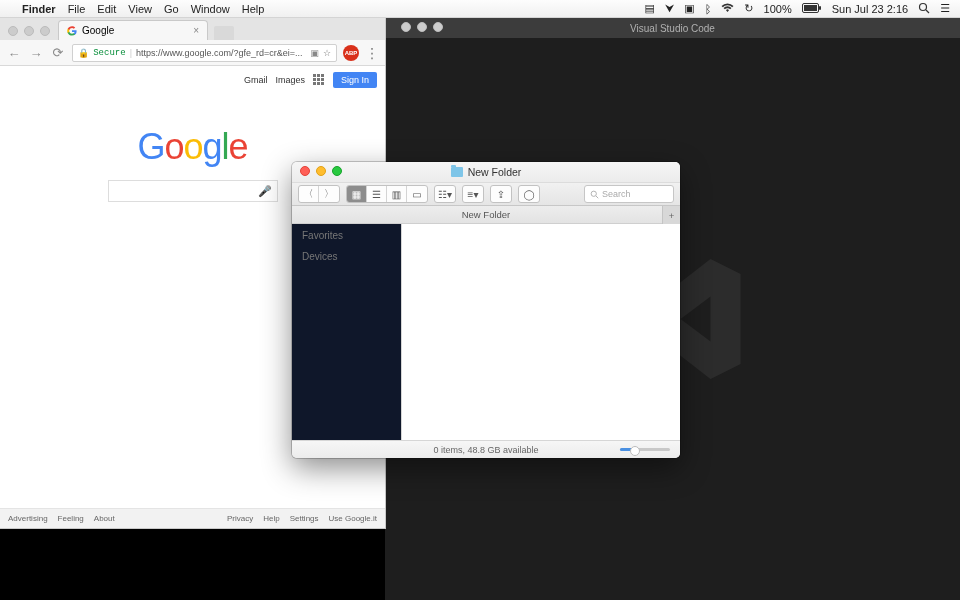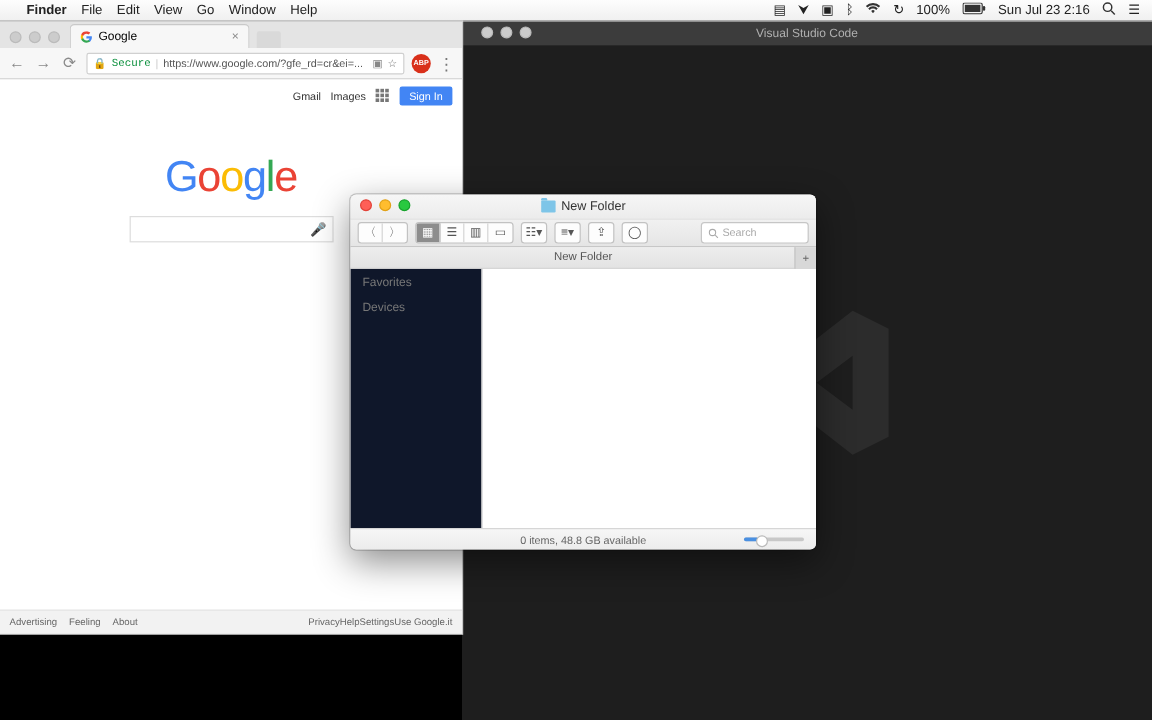--- a/index.html
+++ b/index.html
@@ -39,21 +39,21 @@
 .gtop .apps { width: 12px; height: 12px; display: grid; grid-template-columns: repeat(3,3px); grid-template-rows: repeat(3,3px); gap: 1px; }
 .gtop .apps i { background: #777; }
 .signin { background: #4285f4; color: #fff; padding: 3px 8px; font-size: 9px; border-radius: 2px; }
 .gcenter { position: absolute; top: 60px; left: 0; right: 0; text-align: center; }
 .glogo { font-size: 36px; font-weight: 500; letter-spacing: -1px; }
 .glogo .b { color: #4285f4; } .glogo .r { color: #ea4335; } .glogo .y { color: #fbbc05; } .glogo .g { color: #34a853; }
 .searchbox { margin: 12px auto 0; width: 170px; height: 22px; border: 1px solid #ddd; background: #fff; display: flex; align-items: center; justify-content: flex-end; padding-right: 4px; }
 .gbtns { margin-top: 14px; display: flex; gap: 8px; justify-content: center; }
 .gbtns span { background: #f5f5f5; border: 1px solid #eee; font-size: 8.5px; color: #555; padding: 4px 8px; border-radius: 2px; }
 .gfoot { position: absolute; bottom: 0; left: 0; right: 0; height: 20px; background: #f2f2f2; border-top: 1px solid #e4e4e4; display: flex; align-items: center; font-size: 8px; color: #666; padding: 0 8px; gap: 10px; }
-.gfoot .rset { margin-left: auto; display: flex; }
+.gfoot .rset { margin-left: auto; display: flex; gap: 10px; }
 
 
 .vscode { position: absolute; left: 385px; top: 18px; right: 0; bottom: 0; background: #1e1e1e; z-index: 8; }
 .vstitle { height: 20px; background: #3c3c3c; display: flex; align-items: center; justify-content: center; font-size: 10px; color: #b0b0b0; position: relative; }
 .vstitle .traffic { position: absolute; left: 8px; top: 4px; }
 .vsbody { position: relative; height: calc(100% - 20px); background: #1e1e1e; display:flex; align-items:center; justify-content:center;}
 .vslogo { width: 150px; height: 150px; opacity: 0.06; }
 
 
 .finder { position: absolute; left: 292px; top: 162px; width: 388px; height: 296px; background: #f2f2f2; border-radius: 5px; box-shadow: 0 10px 30px rgba(0,0,0,.45), 0 0 0 1px rgba(0,0,0,.2); z-index: 50; overflow: hidden; }

